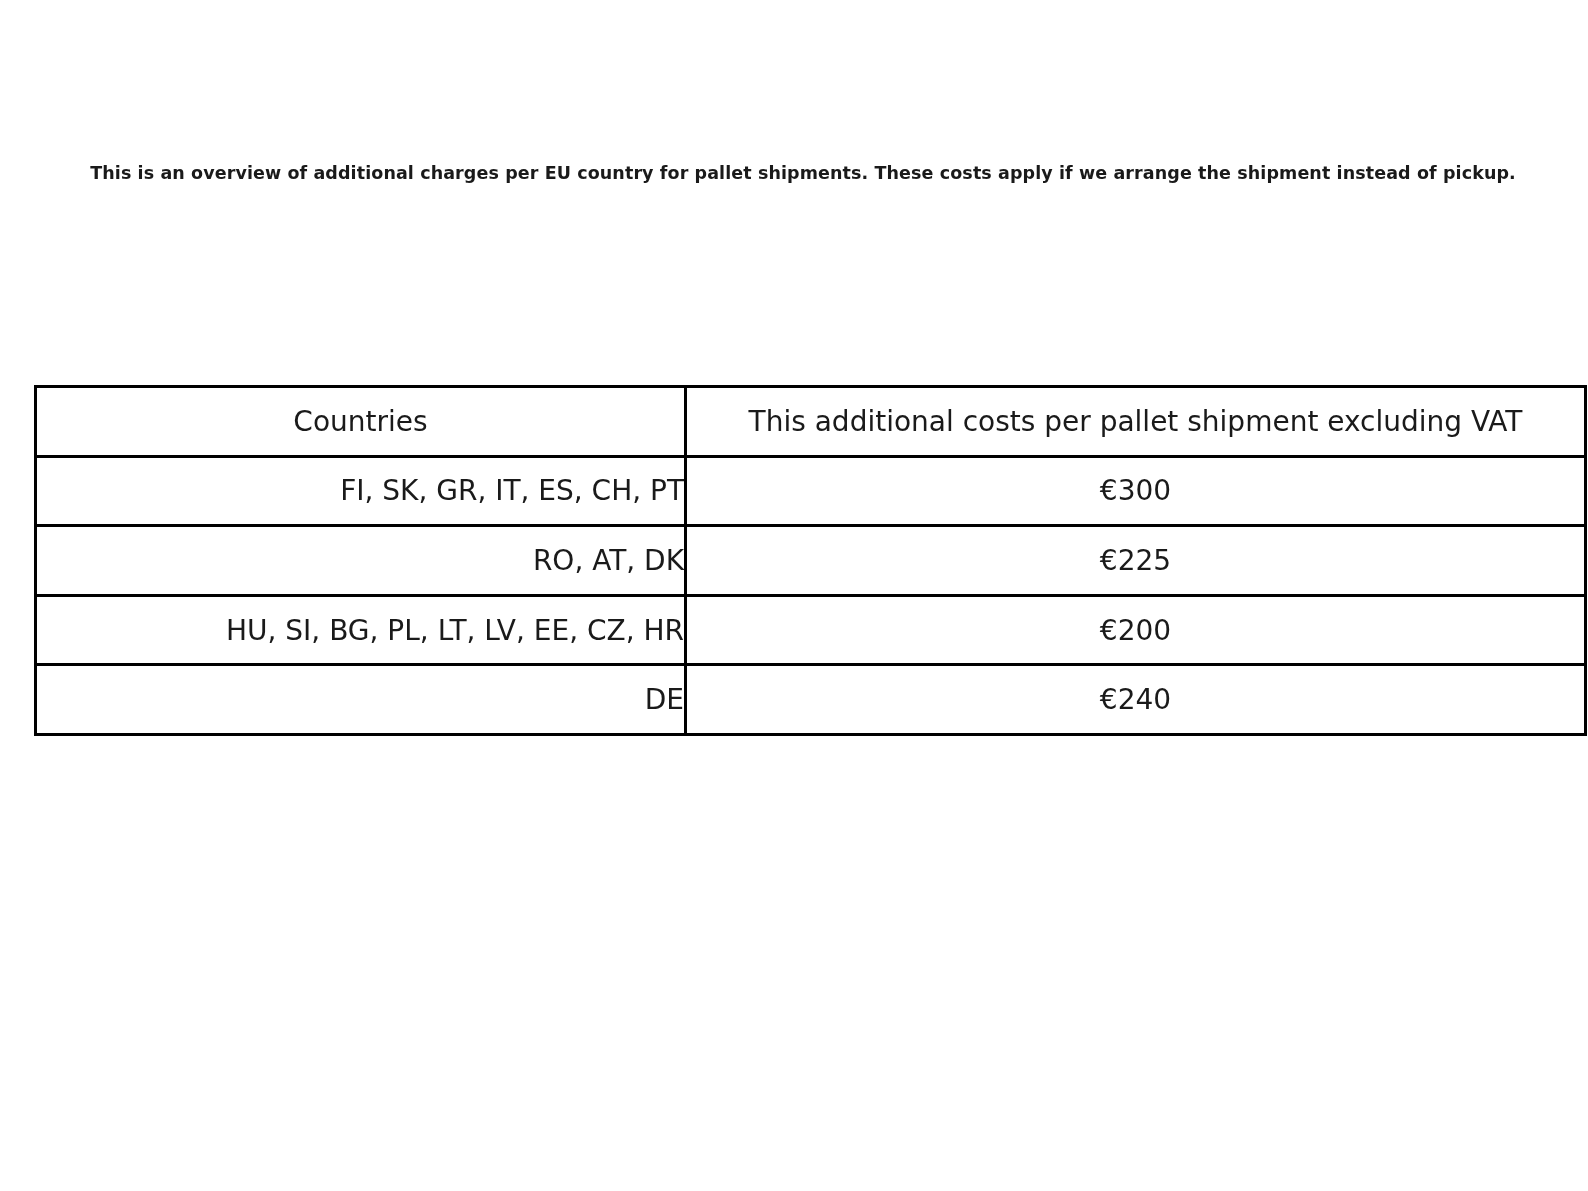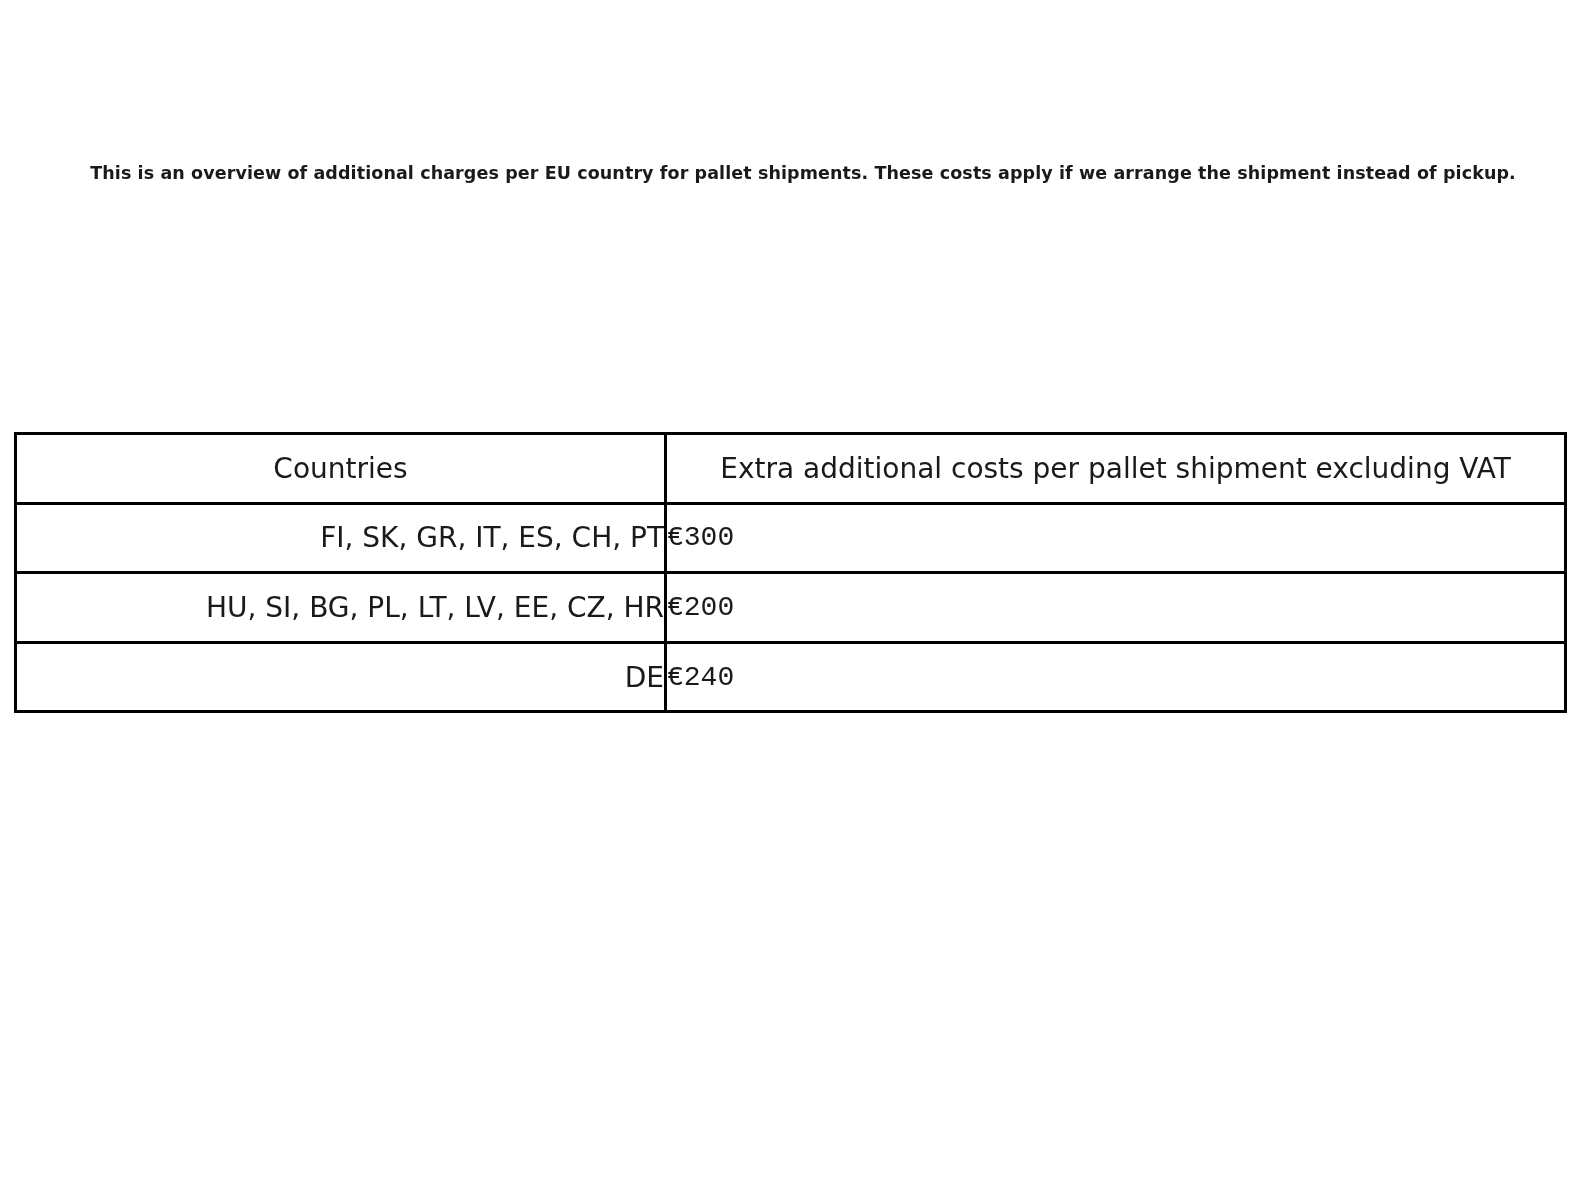--- a/index.html
+++ b/index.html
@@ -23,26 +23,25 @@
     width: 100%;
     text-align: center;
     font-size: 17.5px;
     font-weight: bold;
     letter-spacing: 0.1px;
     color: var(--text, #1a1a1a);
     white-space: nowrap;
   }
   table.charges {
     position: absolute;
-    left: 14px;
+    left: 34px;
     top: 385px;
     width: 1550px;
     border-collapse: collapse;
     table-layout: fixed;
-    margin-top: 47px;
   }
   table.charges col.c1 { width: 650px; }
   table.charges col.c2 { width: 900px; }
   table.charges th,
   table.charges td {
     border: 3px solid var(--border, #000000);
     height: 66.6px;
     font-size: 28px;
     font-weight: normal;
     color: var(--text, #1a1a1a);
@@ -53,47 +52,50 @@
     overflow: hidden;
   }
   table.charges th {
     text-align: center;
   }
   td.cell-countries {
     text-align: right;
     padding-left: 64px;
   }
   td.cell-cost {
-    text-align: left;
+    text-align: center;
     padding-left: 85px;
-    font-family: Liberation Mono, monospace;
   }
 </style>
 </head>
 <body>
 
 <div class="page" style="--bg: #ffffff; --border: #000000; --text: #1a1a1a;">
 
   <div class="figure-title">This is an overview of additional charges per EU country for pallet shipments. These costs apply if we arrange the shipment instead of pickup.</div>
 
   <table class="charges">
     <colgroup>
       <col class="c1">
       <col class="c2">
     </colgroup>
     <thead>
       <tr>
         <th>Countries</th>
-        <th>Extra additional costs per pallet shipment excluding VAT</th>
+        <th>This additional costs per pallet shipment excluding VAT</th>
       </tr>
     </thead>
     <tbody>
         <tr>
           <td class="cell-countries">FI, SK, GR, IT, ES, CH, PT</td>
           <td class="cell-cost">€300</td>
+        </tr>
+        <tr>
+          <td class="cell-countries">RO, AT, DK</td>
+          <td class="cell-cost">€225</td>
         </tr>
         <tr>
           <td class="cell-countries">HU, SI, BG, PL, LT, LV, EE, CZ, HR</td>
           <td class="cell-cost">€200</td>
         </tr>
         <tr>
           <td class="cell-countries">DE</td>
           <td class="cell-cost">€240</td>
         </tr>
       </tbody>

